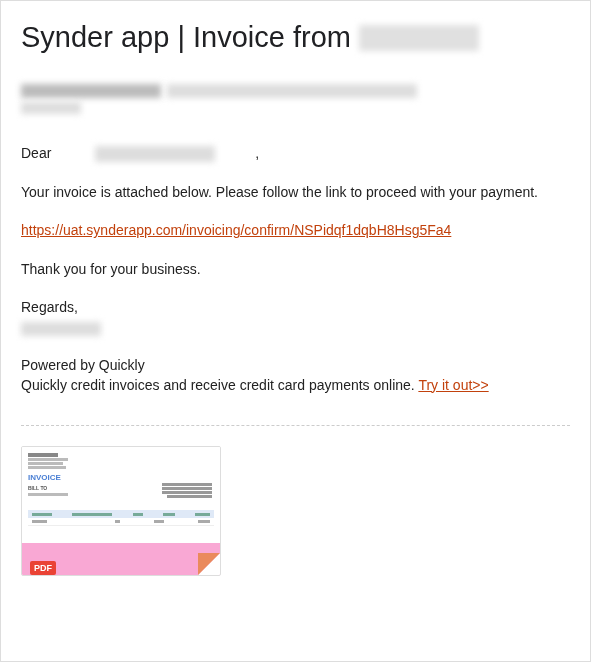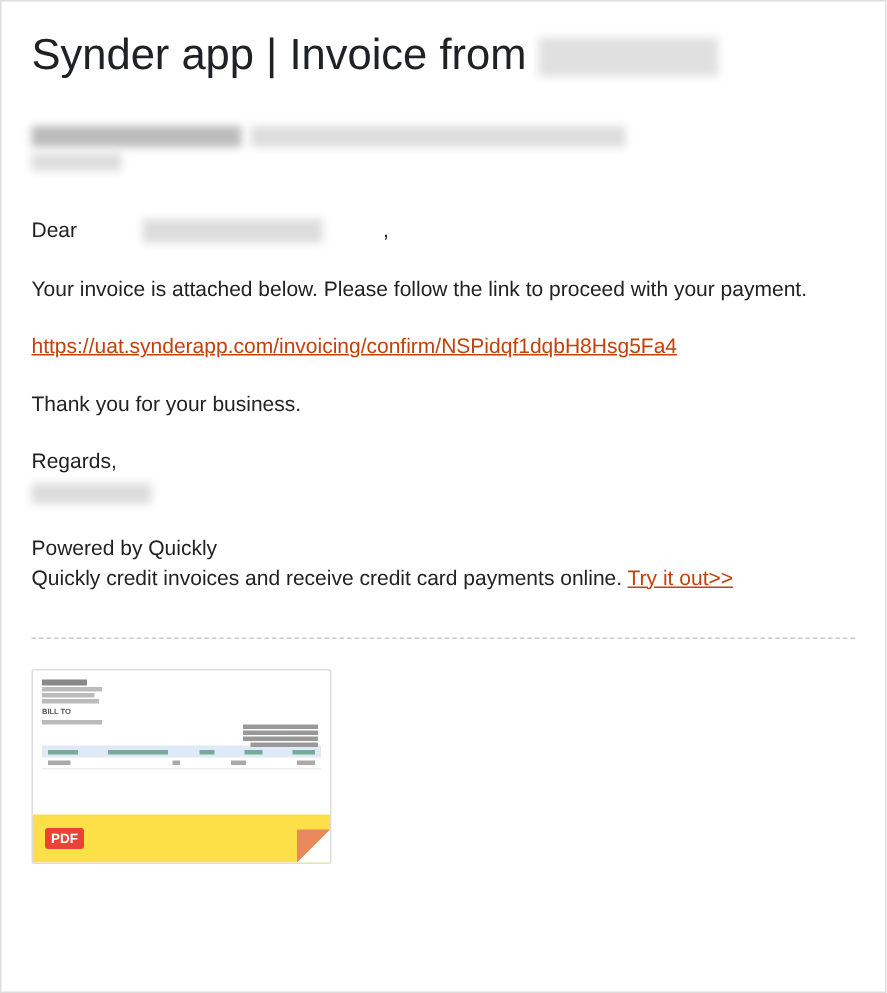--- a/index.html
+++ b/index.html
@@ -152,24 +152,24 @@
       justify-content: space-between;
     }
     .preview-row {
       display: flex;
       font-size: 4.5px;
       padding: 2px 4px;
       justify-content: space-between;
       border-bottom: 0.5px solid #eee;
     }
     .attachment-footer {
-      background: #fde047;
+      background: #f9a8d4;
       height: 32px;
       display: flex;
-      align-items: center;
+      align-items: flex-end;
       padding: 0 8px;
       position: relative;
     }
     .pdf-badge {
       background: #ea4335;
       color: #fff;
       font-size: 9px;
       font-weight: bold;
       padding: 2px 4px;
       border-radius: 2px;
@@ -247,20 +247,21 @@
 <hr class="divider">
 
 <div class="attachment">
   <div class="attachment-preview">
     <div class="preview-header">
       <div style="width:30px;height:4px;background:#888;margin-bottom:1px;"></div>
       <div style="width:40px;height:3px;background:#bbb;margin-bottom:1px;"></div>
       <div style="width:35px;height:3px;background:#bbb;margin-bottom:1px;"></div>
       <div style="width:38px;height:3px;background:#bbb;"></div>
     </div>
+    <div class="preview-invoice-label">INVOICE</div>
     <div class="preview-billto">BILL TO</div>
     <div style="width:40px;height:3px;background:#bbb;margin-top:2px;"></div>
     <div class="preview-meta">
       <div style="width:50px;height:3px;background:#999;margin-bottom:1px;margin-left:auto;"></div>
       <div style="width:50px;height:3px;background:#999;margin-bottom:1px;margin-left:auto;"></div>
       <div style="width:50px;height:3px;background:#999;margin-bottom:1px;margin-left:auto;"></div>
       <div style="width:45px;height:3px;background:#999;margin-left:auto;"></div>
     </div>
     <div class="preview-table-header">
       <span style="width:20px;height:3px;background:#7a9;"></span>

